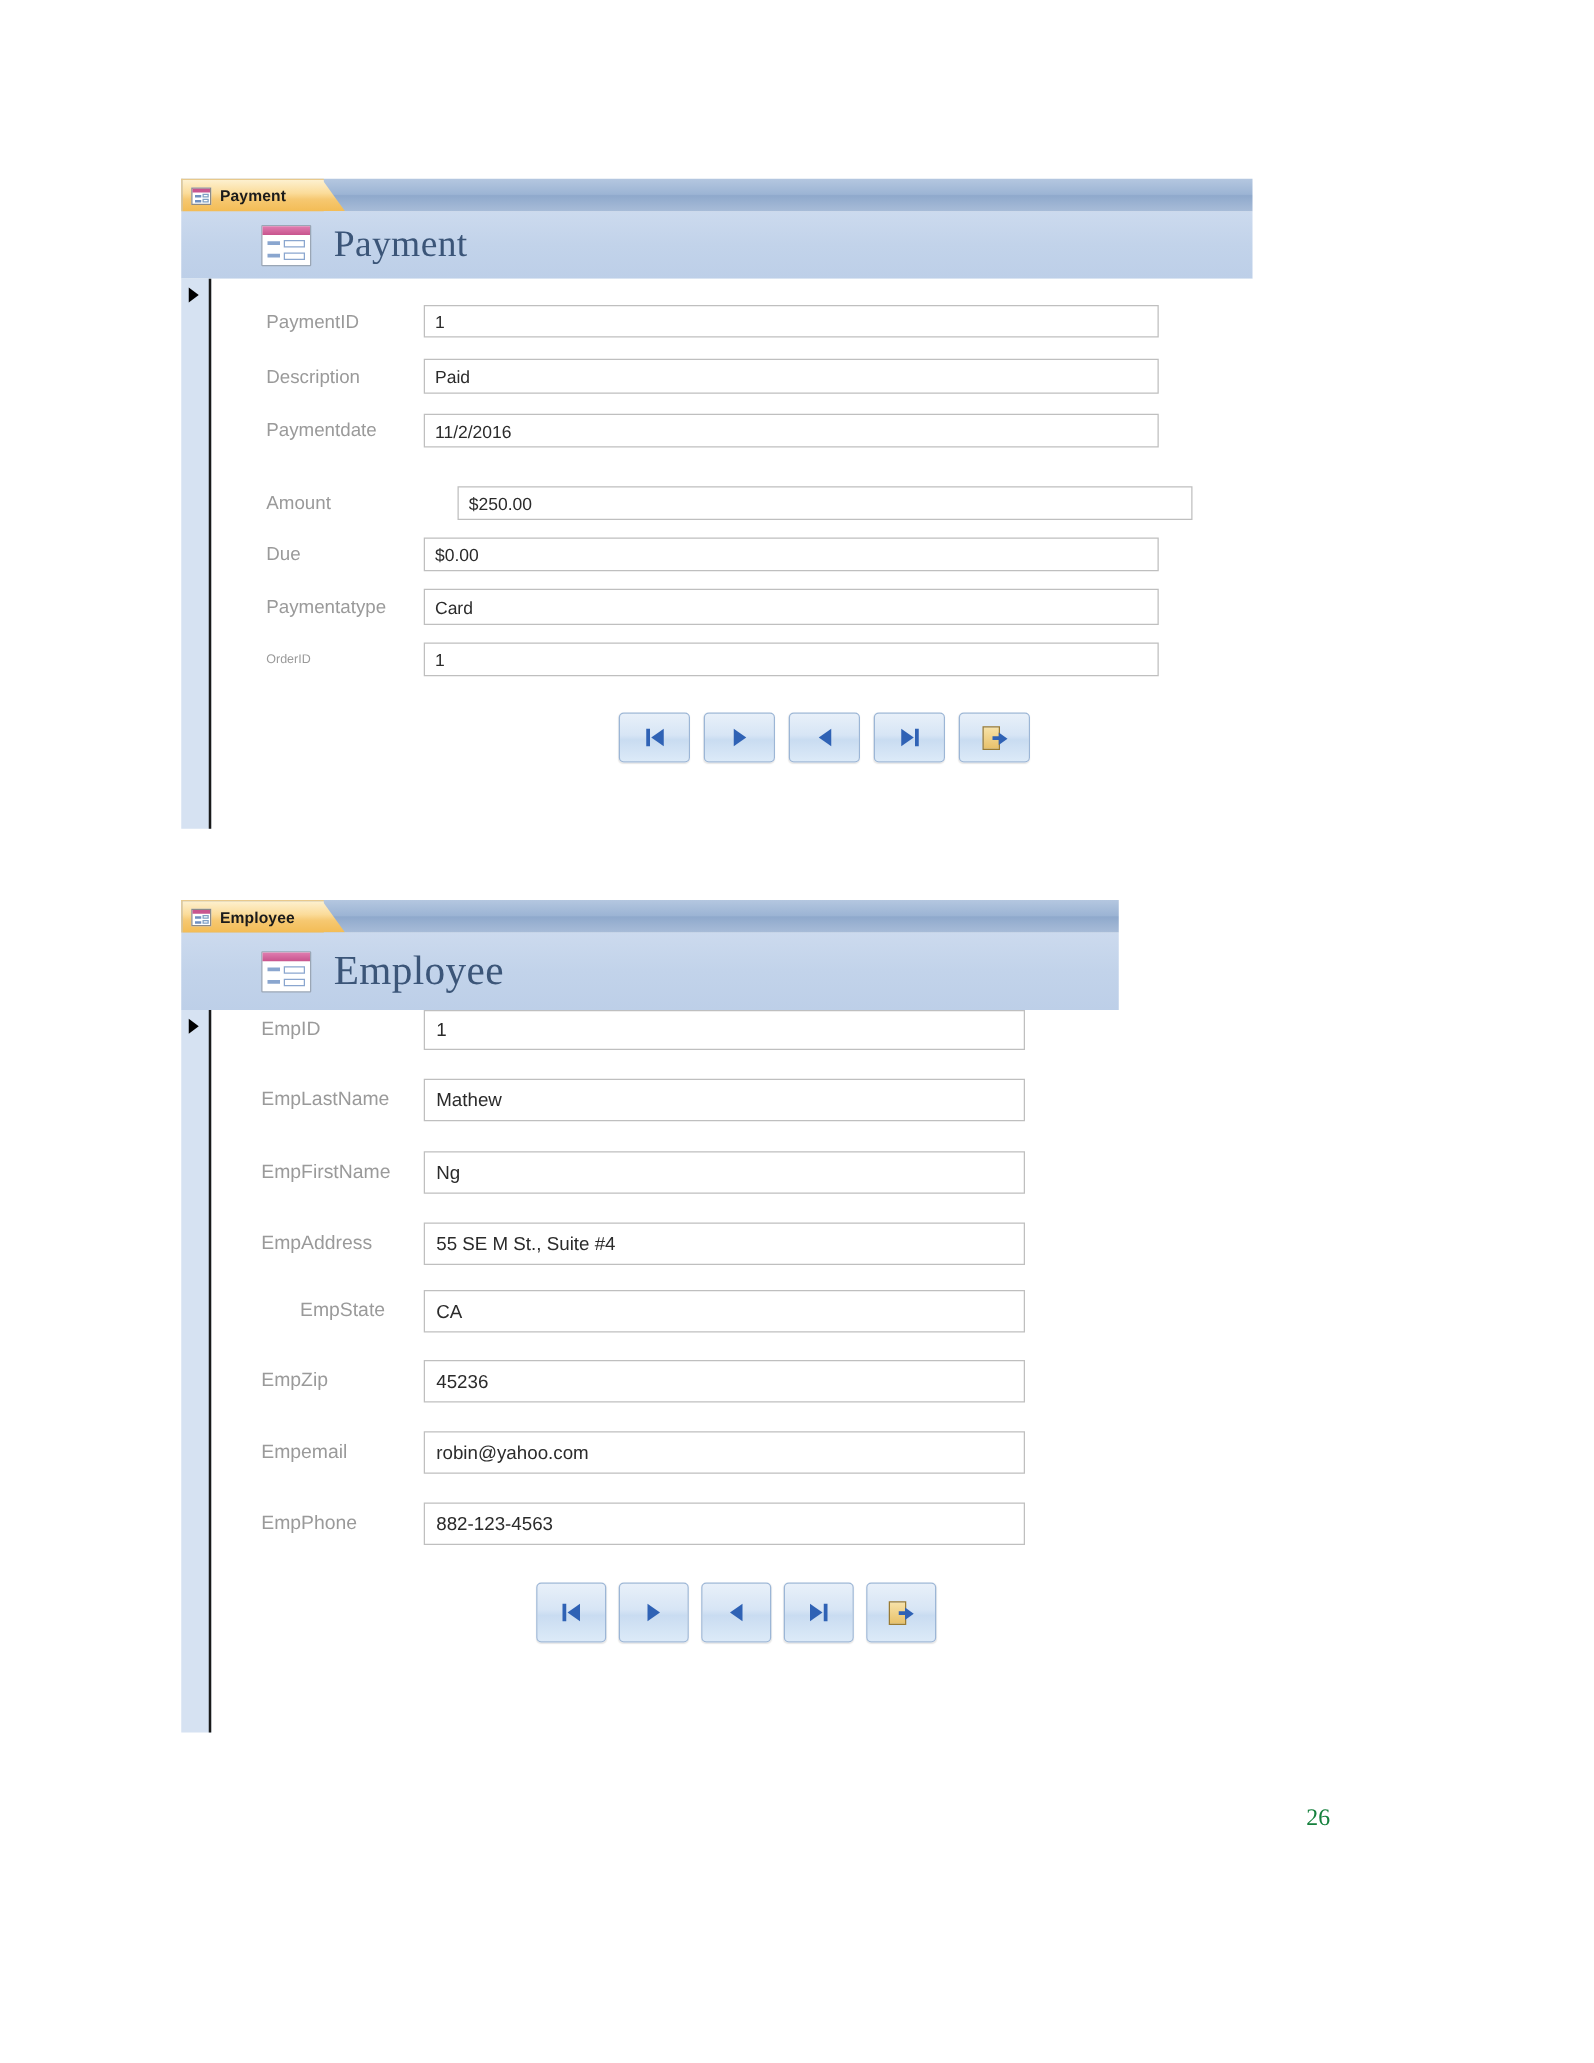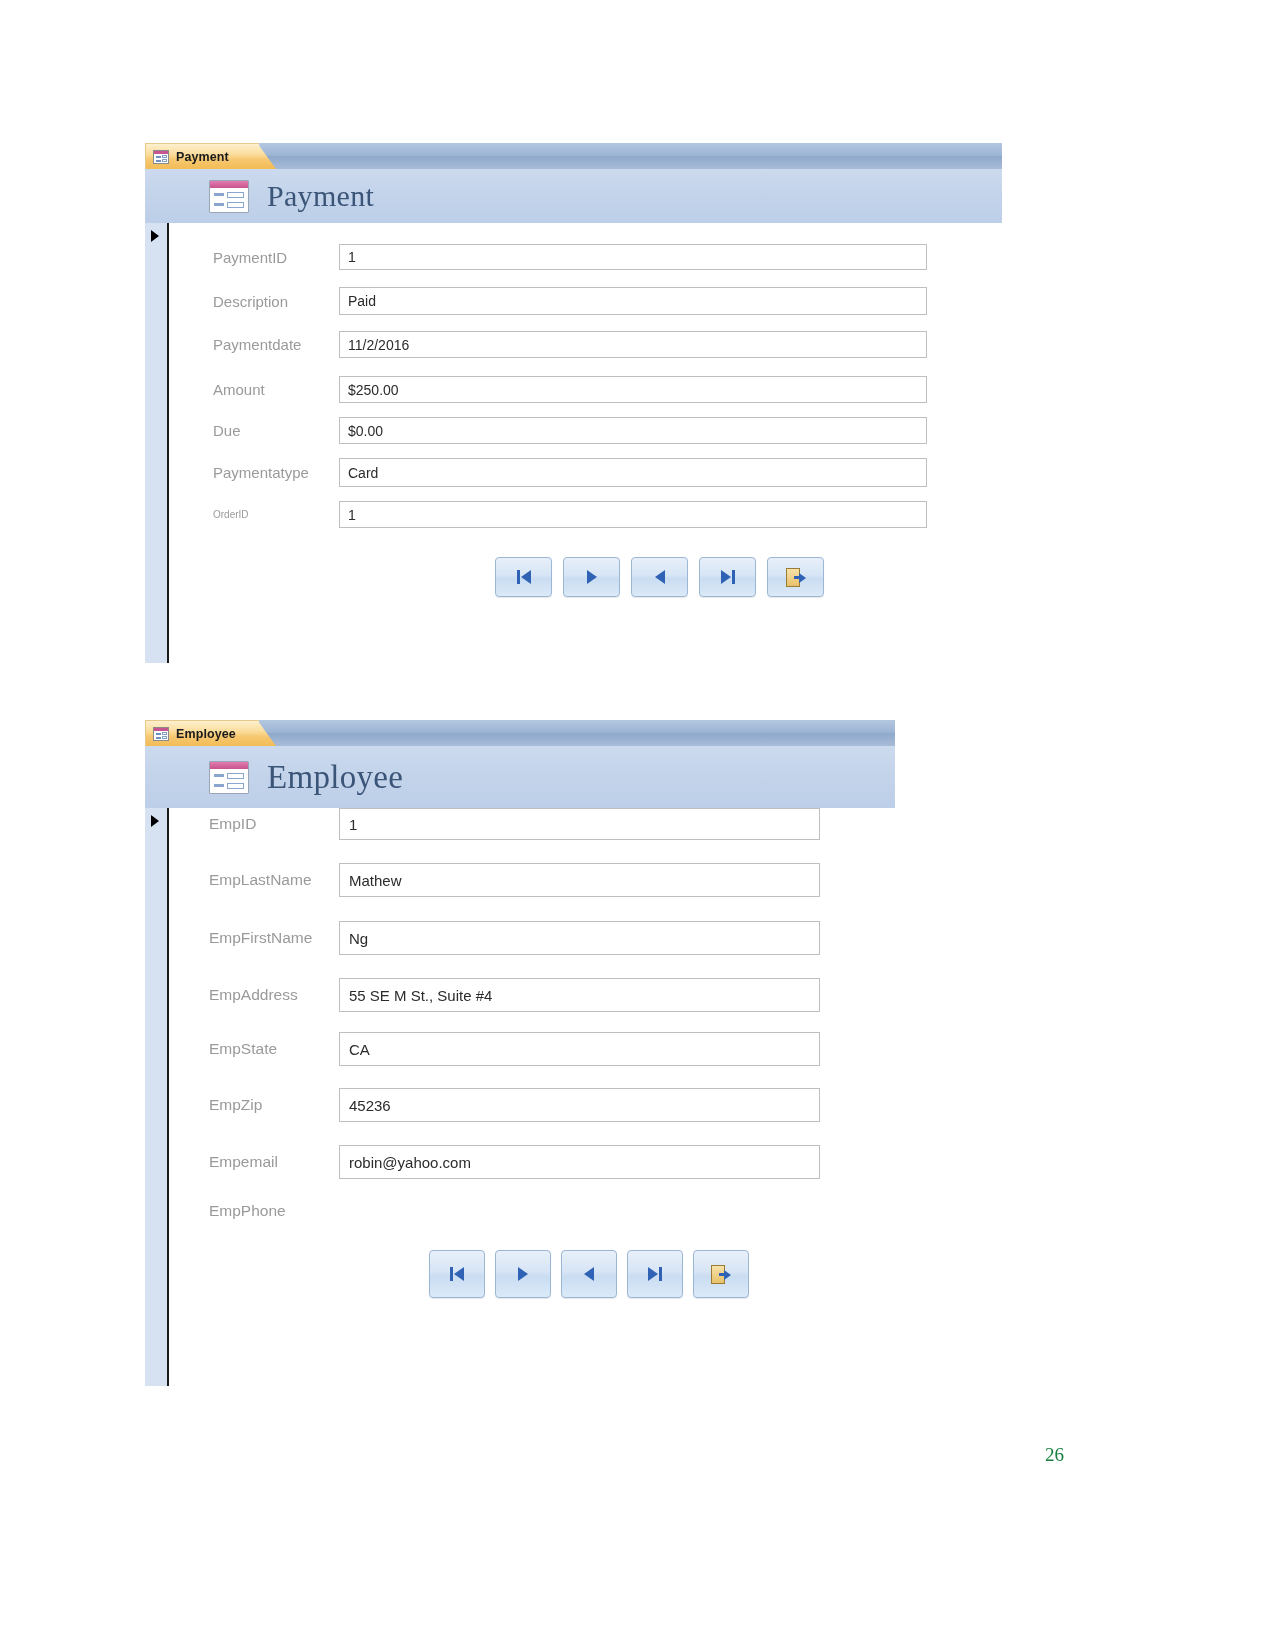--- a/index.html
+++ b/index.html
@@ -314,21 +314,21 @@
       <div class="field-row" style="margin-top:17px;">
         <span class="field-label" style="width:170px; padding-left:44px; font-size:15px;">Description</span>
         <span class="field-box" style="width:588px; height:28px; padding-left:8px; font-size:14px;">Paid</span>
       </div>
 
       <div class="field-row" style="margin-top:16px;">
         <span class="field-label" style="width:170px; padding-left:44px; font-size:15px;">Paymentdate</span>
         <span class="field-box" style="width:588px; height:27px; padding-left:8px; font-size:14px;">11/2/2016</span>
       </div>
 
-      <div class="field-row" style="margin-top:18px;">
+      <div class="field-row" style="margin-top:31px;gap:27px;">
         <span class="field-label" style="width:170px; padding-left:44px; font-size:15px;">Amount</span>
         <span class="field-box" style="width:588px; height:27px; padding-left:8px; font-size:14px;">$250.00</span>
       </div>
 
       <div class="field-row" style="margin-top:14px;">
         <span class="field-label" style="width:170px; padding-left:44px; font-size:15px;">Due</span>
         <span class="field-box" style="width:588px; height:27px; padding-left:8px; font-size:14px;">$0.00</span>
       </div>
 
       <div class="field-row" style="margin-top:14px;">
@@ -422,37 +422,38 @@
       <div class="field-row" style="margin-top:24px;">
         <span class="field-label" style="width:170px; padding-left:40px; font-size:15.5px;">EmpFirstName</span>
         <span class="field-box" style="width:481px; height:34px; padding-left:9px; font-size:15px;">Ng</span>
       </div>
 
       <div class="field-row" style="margin-top:23px;">
         <span class="field-label" style="width:170px; padding-left:40px; font-size:15.5px;">EmpAddress</span>
         <span class="field-box" style="width:481px; height:34px; padding-left:9px; font-size:15px;">55 SE M St., Suite #4</span>
       </div>
 
-      <div class="field-row" style="margin-top:20px;">
+      <div class="field-row" style="margin-top:20px;text-align:center;">
         <span class="field-label" style="width:170px; padding-left:40px; font-size:15.5px;">EmpState</span>
         <span class="field-box" style="width:481px; height:34px; padding-left:9px; font-size:15px;">CA</span>
       </div>
 
       <div class="field-row" style="margin-top:22px;">
         <span class="field-label" style="width:170px; padding-left:40px; font-size:15.5px;">EmpZip</span>
         <span class="field-box" style="width:481px; height:34px; padding-left:9px; font-size:15px;">45236</span>
       </div>
 
       <div class="field-row" style="margin-top:23px;">
         <span class="field-label" style="width:170px; padding-left:40px; font-size:15.5px;">Empemail</span>
         <span class="field-box" style="width:481px; height:34px; padding-left:9px; font-size:15px;">robin@yahoo.com</span>
       </div>
 
       <div class="field-row" style="margin-top:23px;">
         <span class="field-label" style="width:170px; padding-left:40px; font-size:15.5px;">EmpPhone</span>
+        <span class="field-box" style="width:481px; height:34px; padding-left:9px; font-size:15px;">882-123-4563</span>
       </div>
 
       <div class="nav-bar" style="margin-top:30px; padding-left:260px; gap:10px;">
         <span class="nav-btn" style="width:56px; height:48px;">
           <span class="nav-glyph">
             <span class="bar-l"></span>
               <span class="tri tri-left"></span>
           </span>
         </span>
         <span class="nav-btn" style="width:56px; height:48px;">

